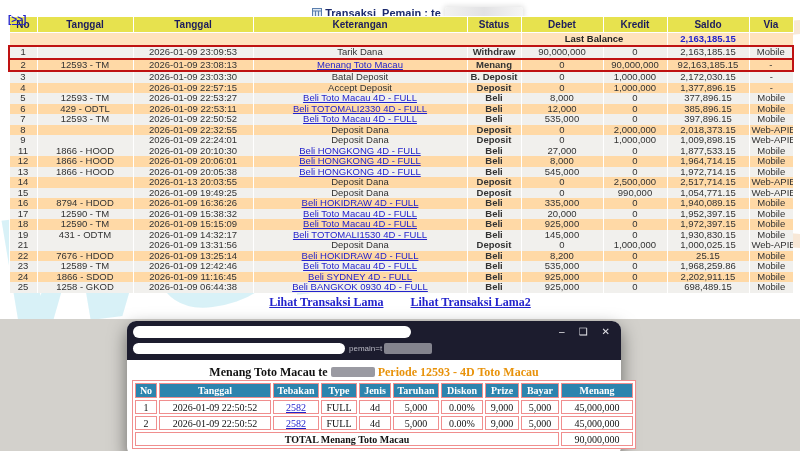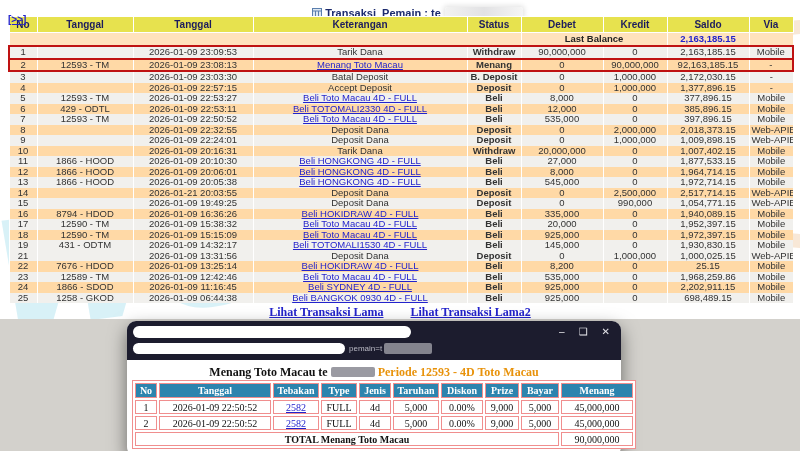--- a/index.html
+++ b/index.html
@@ -241,31 +241,20 @@
         <td>9</td>
         <td></td>
         <td>2026-01-09 22:24:01</td>
         <td class="ket">Deposit Dana</td>
         <td class="st st-red">Deposit</td>
         <td class="debet">0</td>
         <td class="kredit">1,000,000</td>
         <td class="saldo">1,009,898.15</td>
         <td class="via">Web-APIB</td>
       </tr>
-      <tr class="even">
-        <td>10</td>
-        <td></td>
-        <td>2026-01-09 20:16:31</td>
-        <td class="ket">Tarik Dana</td>
-        <td class="st st-wd">Withdraw</td>
-        <td class="debet">20,000,000</td>
-        <td class="kredit">0</td>
-        <td class="saldo">1,007,402.15</td>
-        <td class="via">Mobile</td>
-      </tr>
       <tr class="odd">
         <td>11</td>
         <td>1866 - HOOD</td>
         <td>2026-01-09 20:10:30</td>
         <td class="ket"><a href="#" class="ket-link">Beli HONGKONG 4D - FULL</a></td>
         <td class="st st-red">Beli</td>
         <td class="debet">27,000</td>
         <td class="kredit">0</td>
         <td class="saldo">1,877,533.15</td>
         <td class="via">Mobile</td>
@@ -288,21 +277,21 @@
         <td class="ket"><a href="#" class="ket-link">Beli HONGKONG 4D - FULL</a></td>
         <td class="st st-red">Beli</td>
         <td class="debet">545,000</td>
         <td class="kredit">0</td>
         <td class="saldo">1,972,714.15</td>
         <td class="via">Mobile</td>
       </tr>
       <tr class="even">
         <td>14</td>
         <td></td>
-        <td>2026-01-21 20:03:55</td>
+        <td>2026-01-13 20:03:55</td>
         <td class="ket">Deposit Dana</td>
         <td class="st st-red">Deposit</td>
         <td class="debet">0</td>
         <td class="kredit">2,500,000</td>
         <td class="saldo">2,517,714.15</td>
         <td class="via">Web-APIB</td>
       </tr>
       <tr class="odd">
         <td>15</td>
         <td></td>

